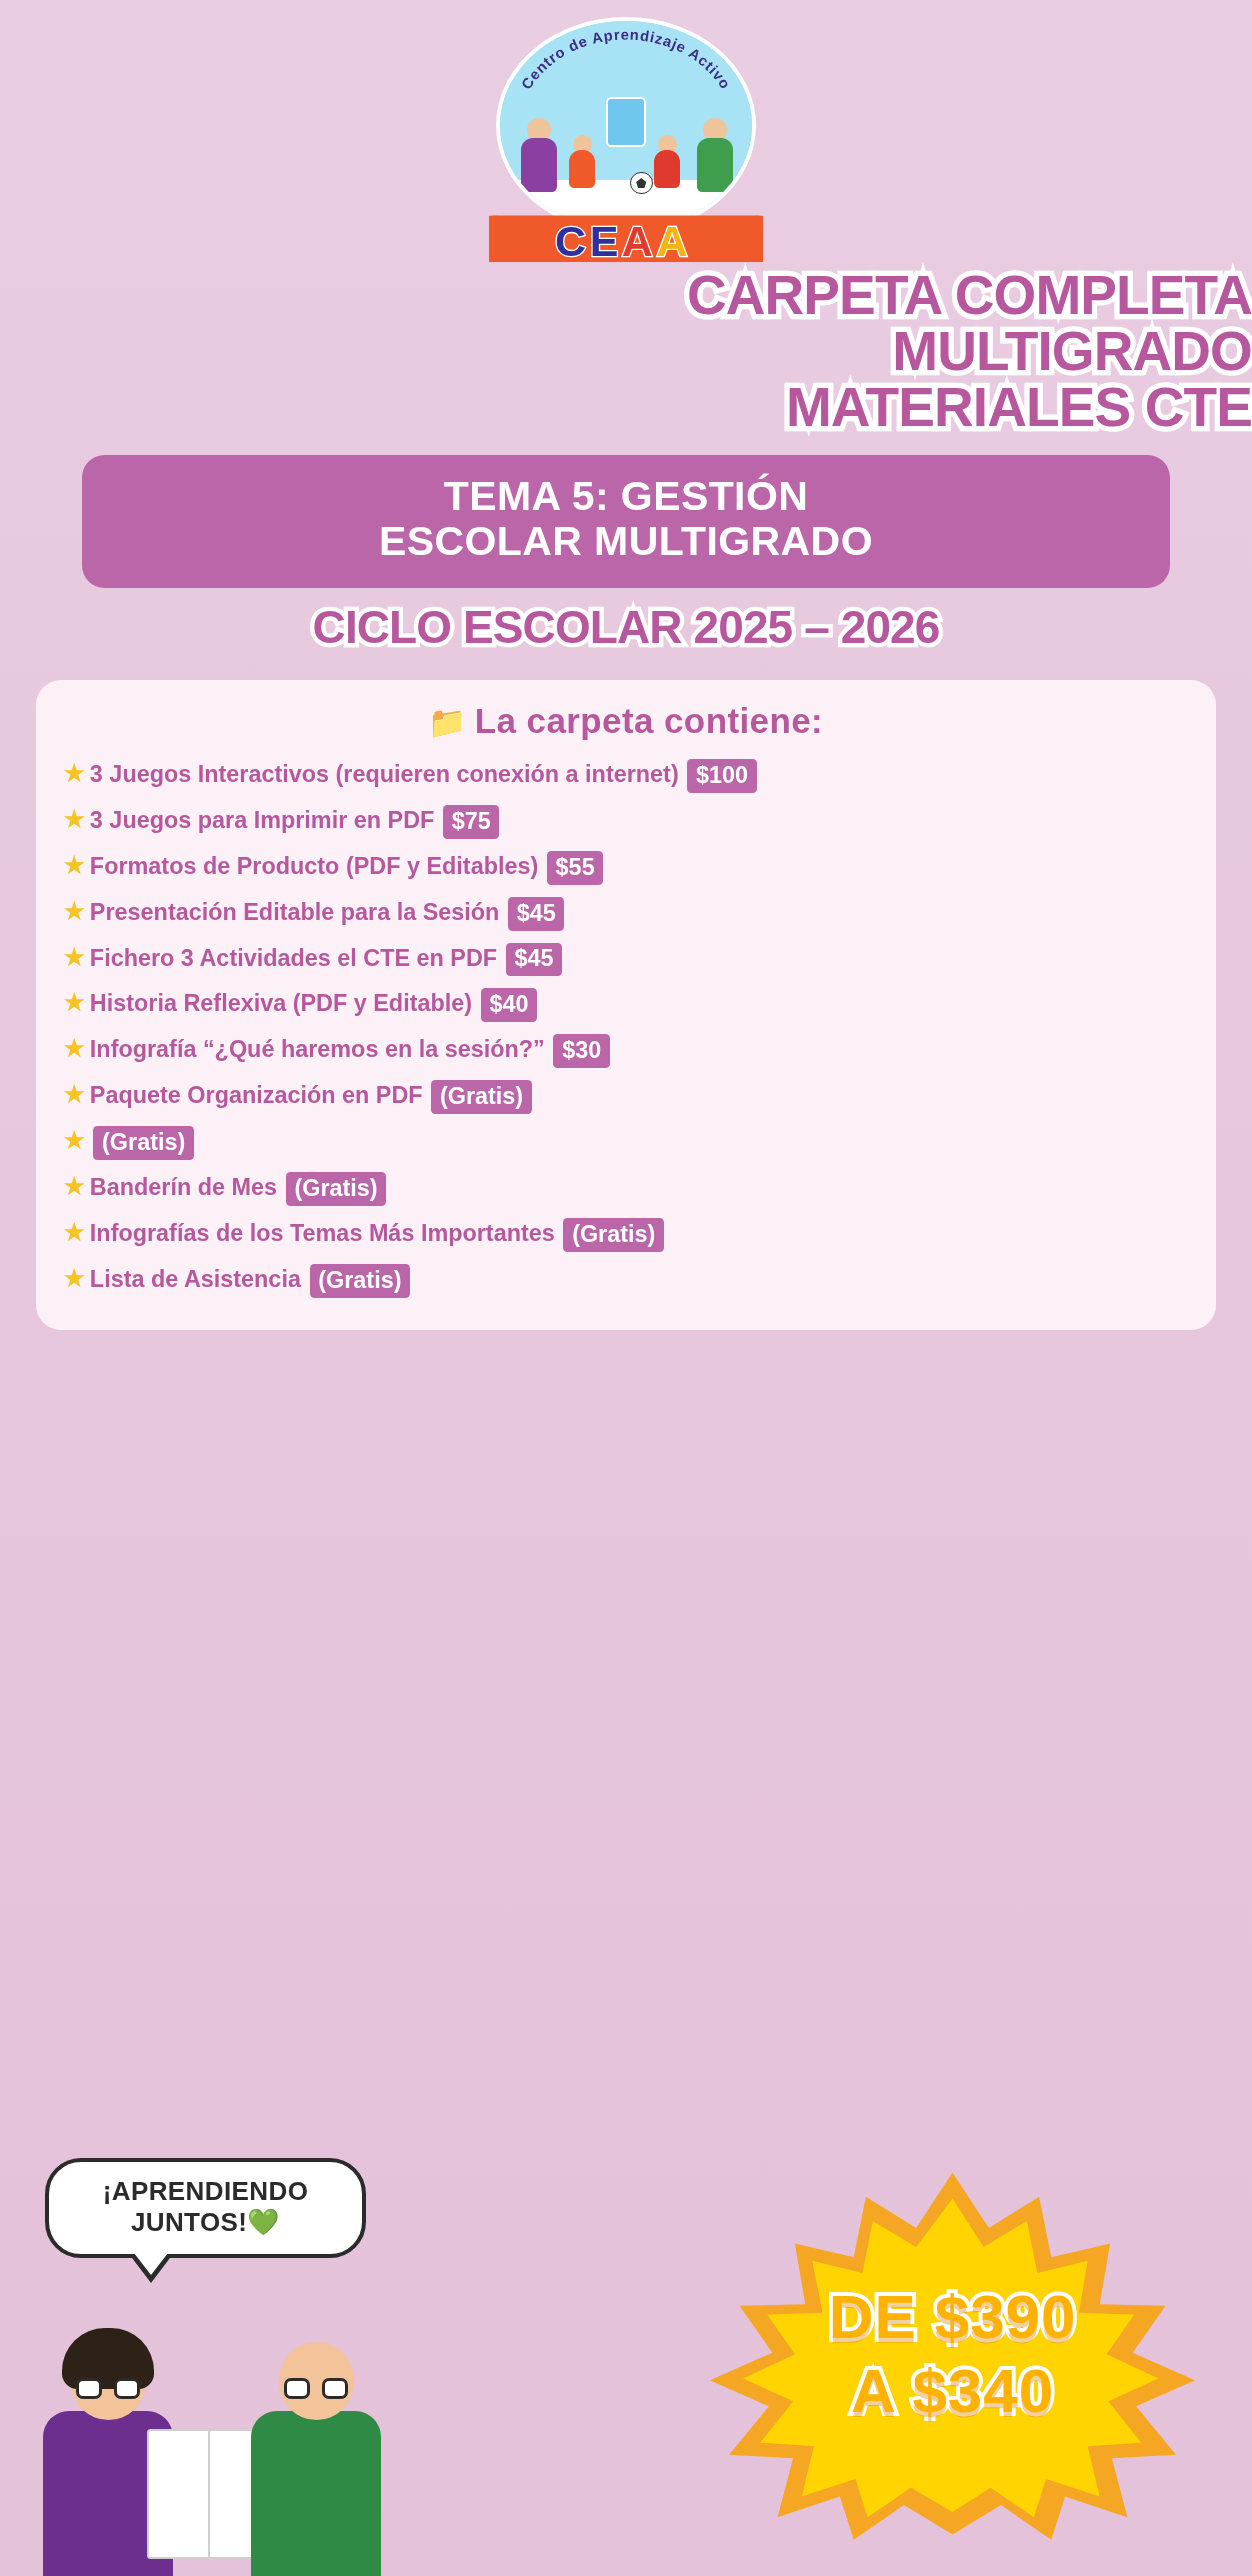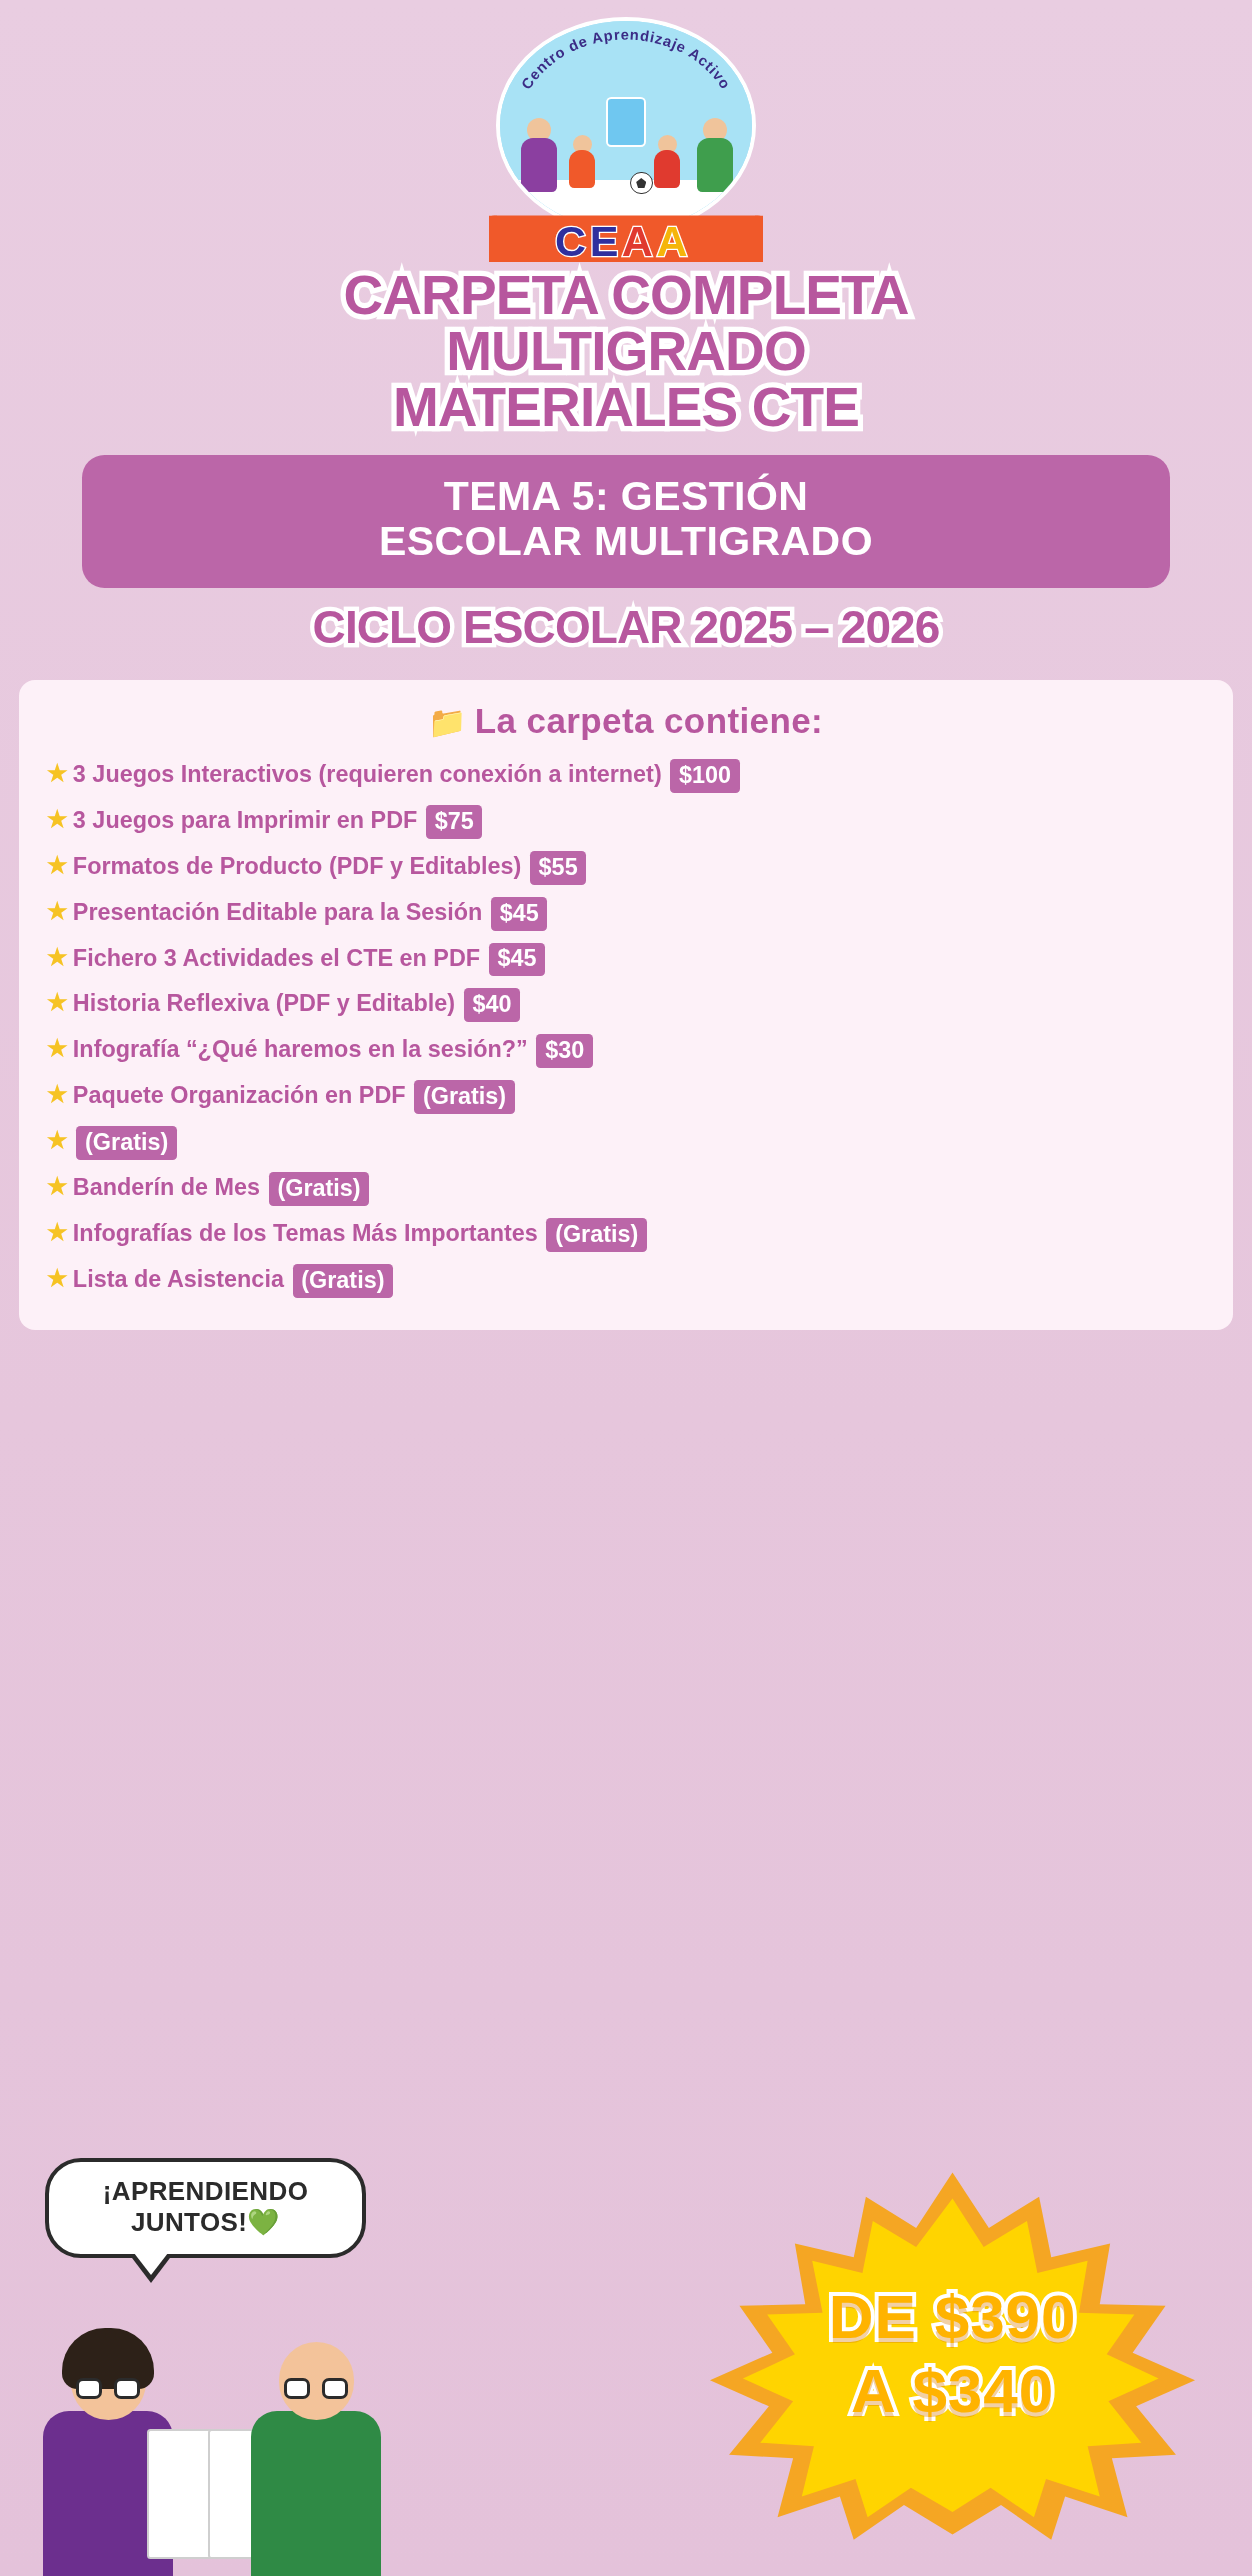--- a/index.html
+++ b/index.html
@@ -80,21 +80,21 @@
     -webkit-text-stroke: 2.6px #ffffff;
     paint-order: stroke fill;
   }
   .ceaa-letters span:nth-child(1){ color:#2f2f9e; }
   .ceaa-letters span:nth-child(2){ color:#2f2f9e; }
   .ceaa-letters span:nth-child(3){ color:#e03a2f; }
   .ceaa-letters span:nth-child(4){ color:#f5b50a; }
 
   
   .main-title {
-    text-align: center;
+    text-align: right;
     font-size: 55px;
     line-height: 1.02;
     font-weight: bold;
     color: #b7579e;
     -webkit-text-stroke: 10.4px #ffffff;
     paint-order: stroke fill;
     margin-top: -10.4px;
     letter-spacing: -0.9px;
   }
   .title-line { display:block; }
@@ -121,23 +121,23 @@
     font-size: 46px;
     font-weight: bold;
     color: #b7579e;
     -webkit-text-stroke: 8.7px #ffffff;
     paint-order: stroke fill;
     letter-spacing: -0.9px;
   }
 
   
   .card {
-    margin: 26px 19px 0;
+    margin: 26px 36px 0;
     background: #fdf1f8;
-    border-radius: 16px;
+    border-radius: 25px;
     padding: 21px 22.5px 26px;
   }
   .card-title {
     text-align: center;
     font-size: 35px;
     font-weight: bold;
     color: #b7579e;
     letter-spacing: 0.4px;
     margin-bottom: 12px;
   }

